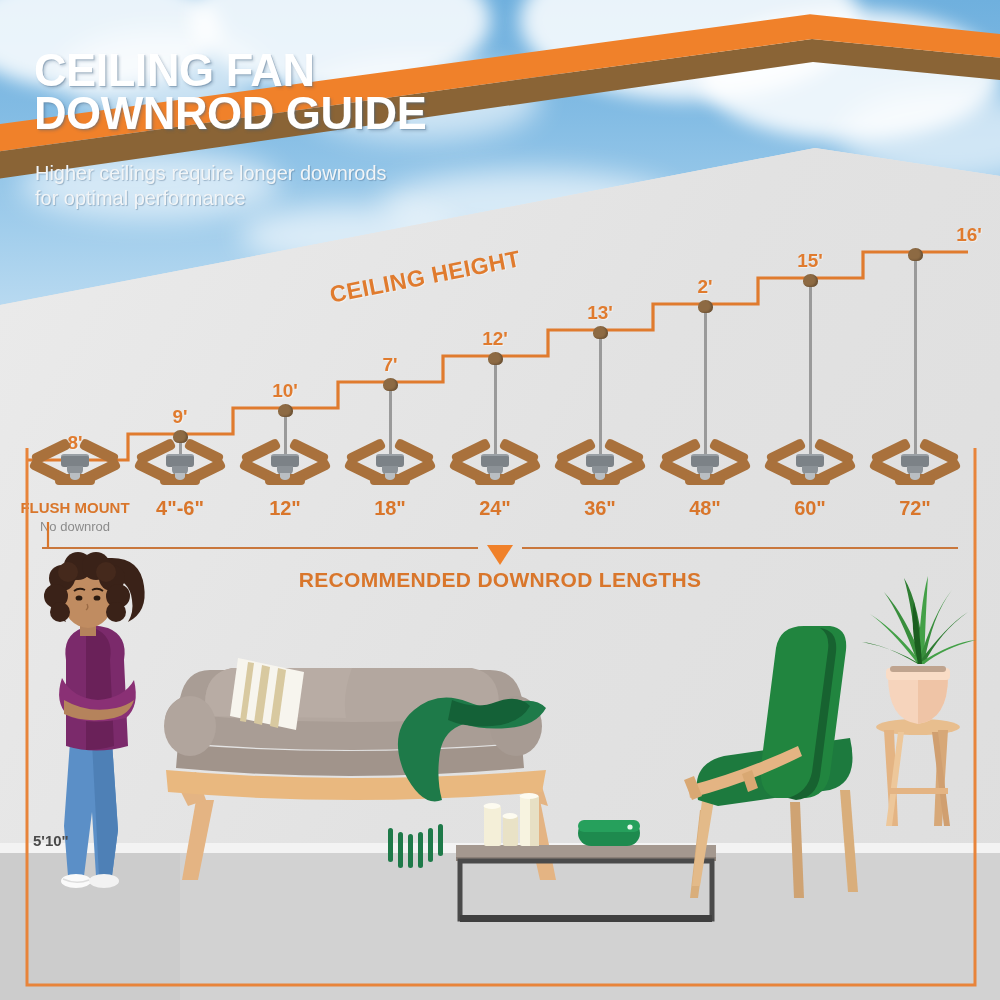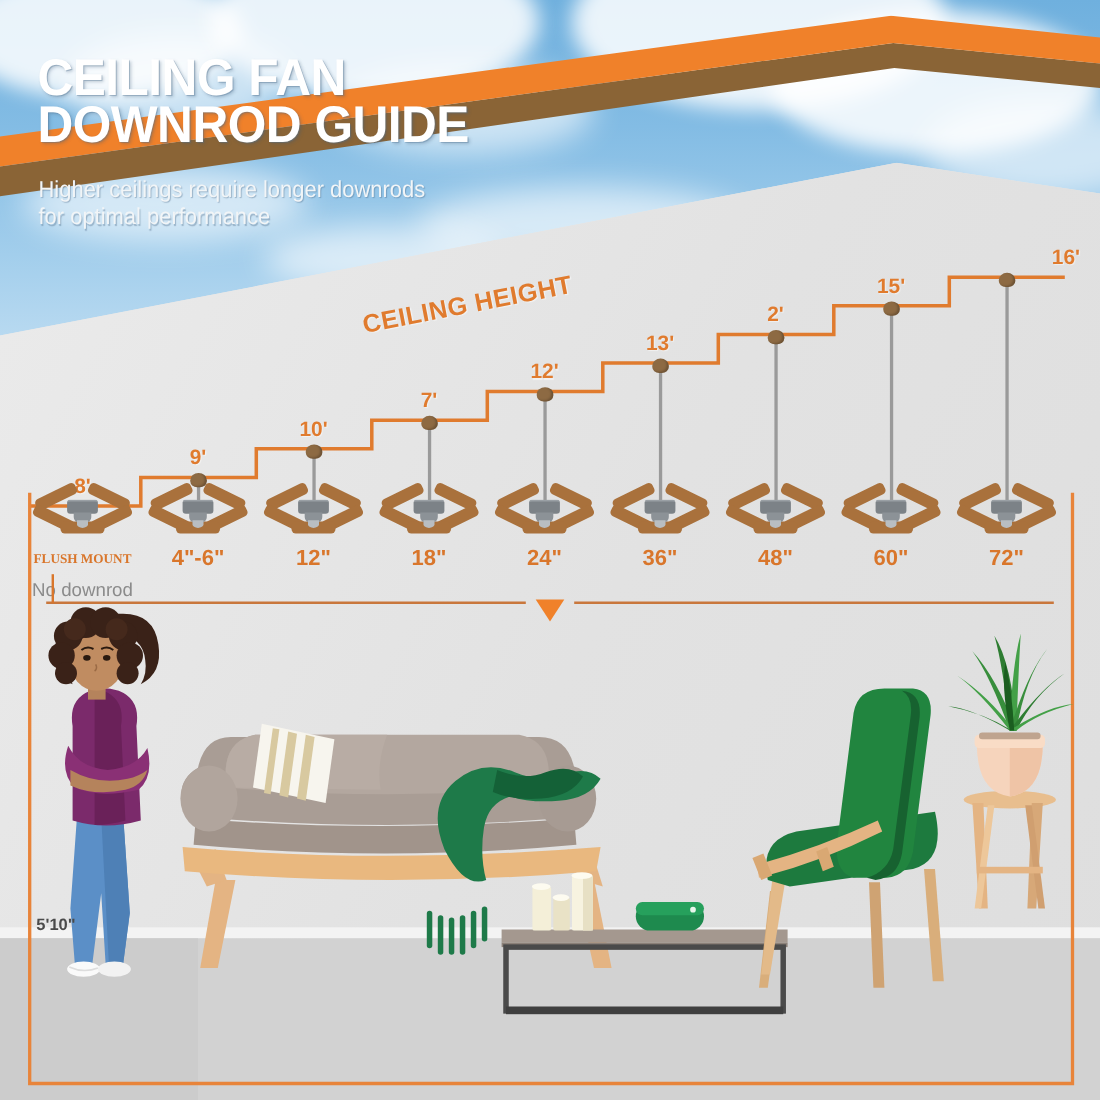--- a/index.html
+++ b/index.html
@@ -85,22 +85,22 @@
     position:absolute; font-size:19px; font-weight:bold; color:#E07B2E;
     transform:translateX(-50%);
     text-shadow:1px 1px 1px rgba(255,255,255,.5);
   }
 
   
   .dr { position:absolute; transform:translateX(-50%); text-align:center; width:150px; }
   .dr .main {
     font-size:20px; font-weight:bold; color:#D9762B; line-height:22px; white-space:nowrap;
   }
-  .dr.small .main { font-size:12px;font-family:Liberation Serif, serif; }
-  .dr .sub { font-size:17px; color:#8B8B8B; line-height:14px; margin-top:11px; }
+  .dr.small .main { font-size:15px; }
+  .dr .sub { font-size:13px; color:#8B8B8B; line-height:14px; margin-top:1px; }
 
   
   .frame { position:absolute; left:0; top:0; width:1000px; height:1000px; }
   .banner-text{
     position:absolute; left:500px; top:568px; transform:translateX(-50%);
     font-size:21px; font-weight:bold; color:#D9762B; letter-spacing:.3px; white-space:nowrap;
   }
 
   
   .baseboard{ position:absolute; left:0; top:843px; width:1000px; height:10px; background:#F3F3F3; }
@@ -311,20 +311,21 @@
     <polyline fill="none" stroke="#E8843A" stroke-width="3" points="27,448 27,985 975,985 975,448"></polyline>
 
     <line x1="42" y1="548" x2="478" y2="548" stroke="#C9773C" stroke-width="2.2"></line>
     <line x1="522" y1="548" x2="958" y2="548" stroke="#C9773C" stroke-width="2.2"></line>
 
     <polyline fill="none" stroke="#D9762B" stroke-width="2.2" points="48,522 48,548"></polyline>
 
     <polygon points="487,545 513,545 500,565" fill="#F0812A"></polygon>
   </svg>
 
+  <div class="banner-text">RECOMMENDED DOWNROD LENGTHS</div>
 
   <svg class="scene" viewBox="0 0 1000 1000">
 
     <g>
 
       <path d="M70 742 L112 742 L118 830 L112 876 L96 876 L92 812 L84 876 L68 876 L64 826 Z" fill="#5B8FC7"></path>
       <path d="M92 742 L112 742 L118 830 L112 876 L99 876 L95 800 Z" fill="#4E80B6"></path>
 
       <ellipse cx="76" cy="881" rx="15" ry="7" fill="#FAFAFA"></ellipse>
       <ellipse cx="104" cy="881" rx="15" ry="7" fill="#F2F2F2"></ellipse>

